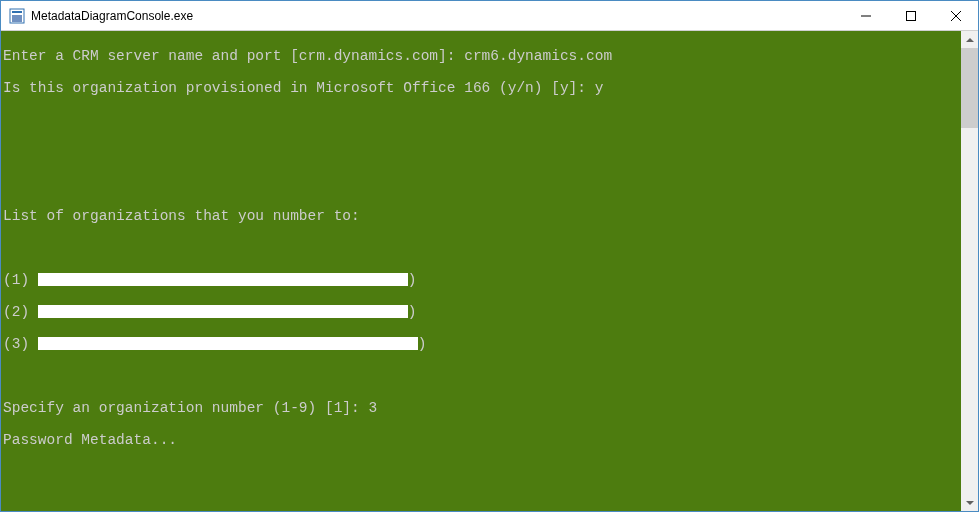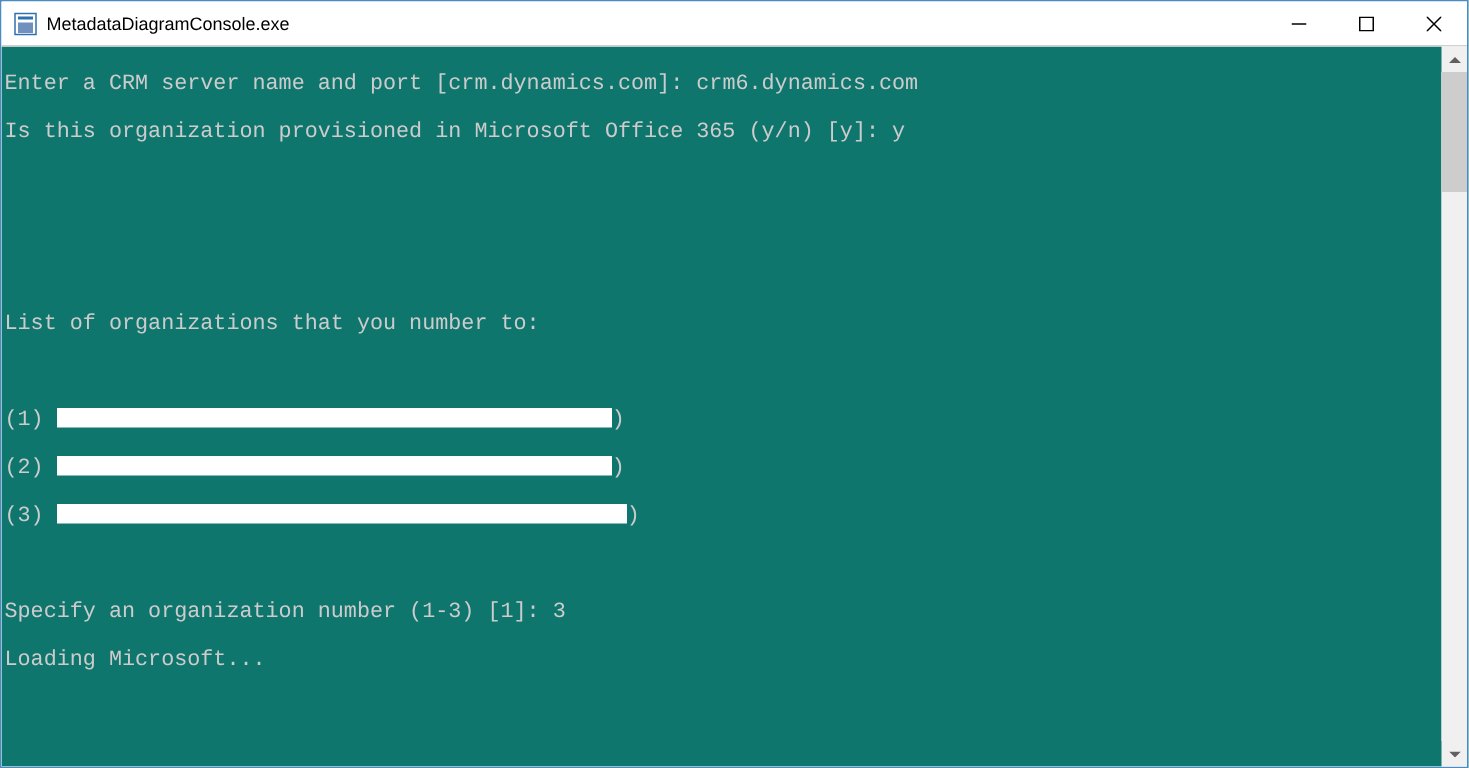--- a/index.html
+++ b/index.html
@@ -57,21 +57,21 @@
       cursor: pointer;
     }
     .content-area {
       flex: 1;
       display: flex;
       overflow: hidden;
       background: #f0f0f0;
     }
     .console {
       flex: 1;
-      background: #0f766e;
+      background: #4d7c0f;
       color: #ccc;
       font-family: Consolas, "Courier New", monospace;
       font-size: 14.5px;
       line-height: 16px;
       padding: 1px 11px 0 2px;
       white-space: pre;
       overflow: hidden;
       position: relative;
     }
     .line {
@@ -142,32 +142,32 @@
         <svg width="10" height="10" viewBox="0 0 10 10">
             <line x1="0" y1="0" x2="10" y2="10" stroke="#000" stroke-width="1"></line>
             <line x1="10" y1="0" x2="0" y2="10" stroke="#000" stroke-width="1"></line>
           </svg>
       </div>
     </div>
   </div>
   <div class="content-area">
     <div class="console">
 <div class="line"><span>Enter a CRM server name and port [crm.dynamics.com]: </span><span>crm6.dynamics.com</span></div>
-<div class="line"><span>Is this organization provisioned in Microsoft Office 365 (y/n) [y]: </span><span>y</span></div>
+<div class="line"><span>Is this organization provisioned in Microsoft Office 166 (y/n) [y]: </span><span>y</span></div>
 <div class="line"></div>
 <div class="line"></div>
 <div class="line"></div>
 <div class="line"><span>List of organizations that you number to:</span></div>
 <div class="line"></div>
 <div class="line"><span>(1) </span><span class="redact" style="width:370px"></span><span>)</span></div>
 <div class="line"><span>(2) </span><span class="redact" style="width:370px"></span><span>)</span></div>
 <div class="line"><span>(3) </span><span class="redact" style="width:380px"></span><span>)</span></div>
 <div class="line"></div>
-<div class="line"><span>Specify an organization number (1-3) [1]: </span><span>3</span></div>
-<div class="line"><span>Loading Microsoft...</span></div>
+<div class="line"><span>Specify an organization number (1-9) [1]: </span><span>3</span></div>
+<div class="line"><span>Password Metadata...</span></div>
 
 
 
 
 
 
 
 
 
 

